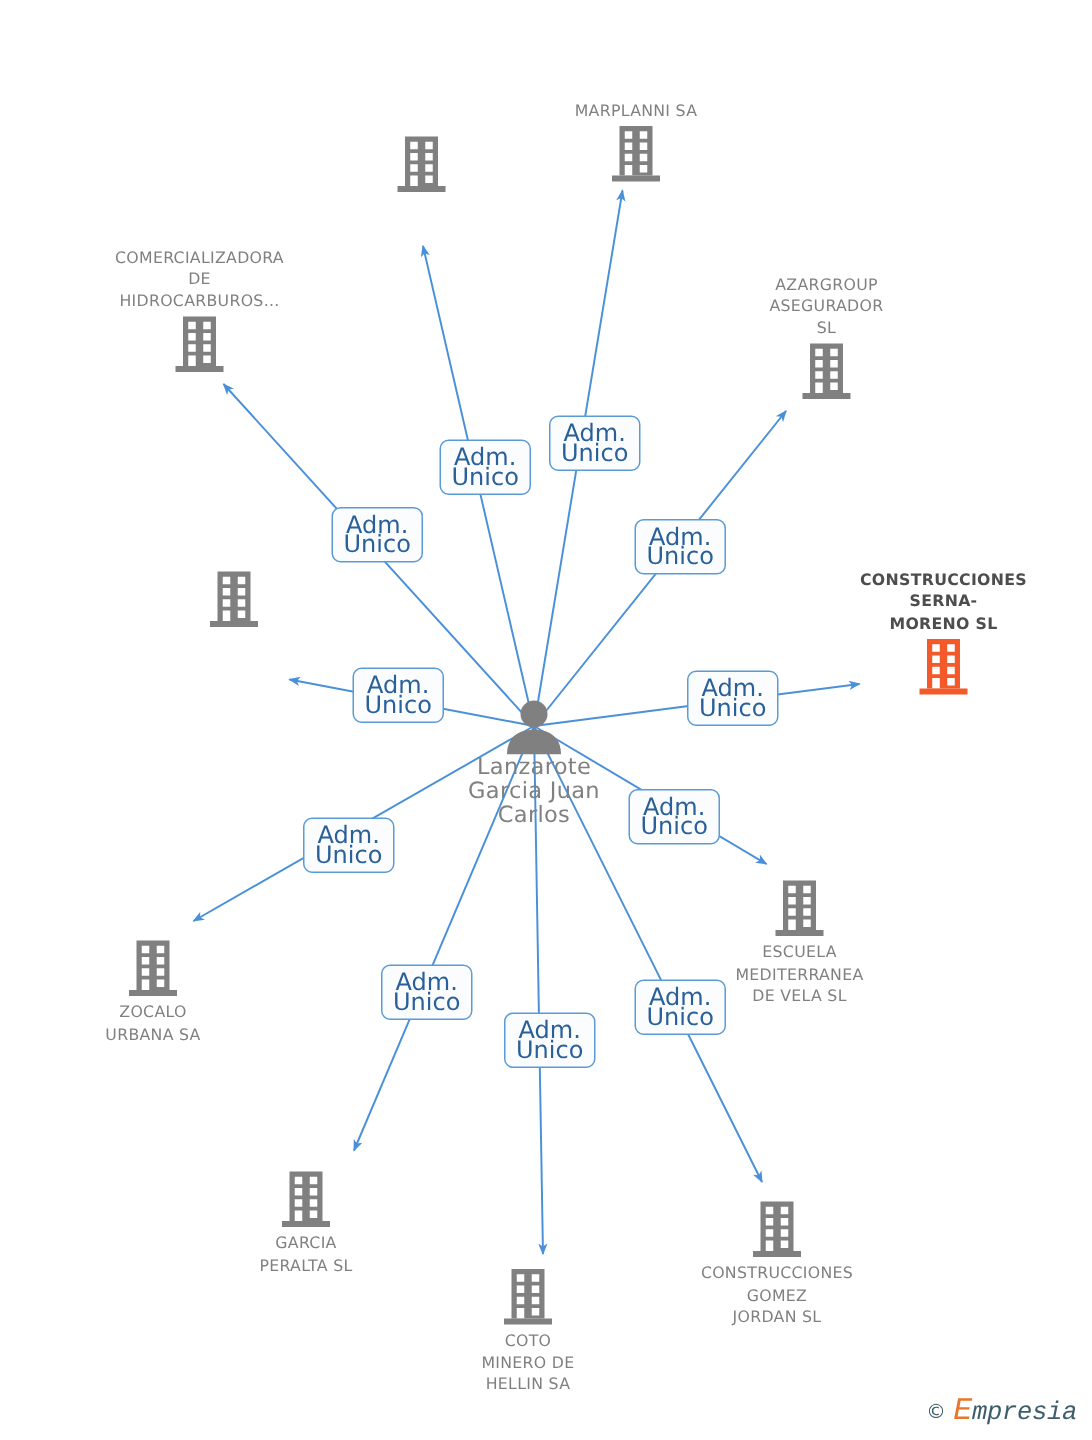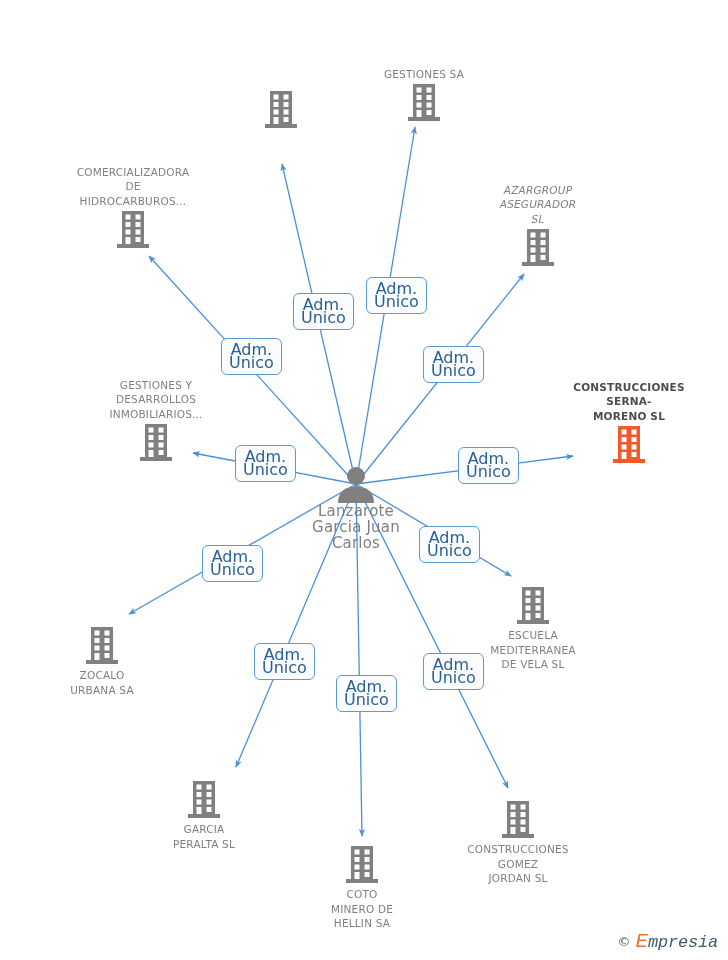--- a/index.html
+++ b/index.html
@@ -158,35 +158,35 @@
           <rect x="9.5" y="12" width="5" height="5" fill="#ffffff"></rect>
           <rect x="19.5" y="12" width="5" height="5" fill="#ffffff"></rect>
           <rect x="9.5" y="19.5" width="5" height="5" fill="#ffffff"></rect>
           <rect x="19.5" y="19.5" width="5" height="5" fill="#ffffff"></rect>
           <rect x="9.5" y="27" width="5" height="7" fill="#ffffff"></rect>
           <rect x="19.5" y="27" width="5" height="5" fill="#ffffff"></rect>
           <rect x="1" y="34" width="32" height="4" fill="#808080"></rect>
         </svg>
       </div>
       <div class="node label-top" style="left: 424px; top: 66.5px;">
-        <div class="node-label">GESTIONES SA</div>
-        <svg class="node-icon" width="34" height="40" viewBox="0 0 34 40" xmlns="http://www.w3.org/2000/svg">
-          <rect x="6" y="1" width="22" height="33" fill="#808080"></rect>
-          <rect x="9.5" y="4.5" width="5" height="5" fill="#ffffff"></rect>
-          <rect x="19.5" y="4.5" width="5" height="5" fill="#ffffff"></rect>
-          <rect x="9.5" y="12" width="5" height="5" fill="#ffffff"></rect>
-          <rect x="19.5" y="12" width="5" height="5" fill="#ffffff"></rect>
-          <rect x="9.5" y="19.5" width="5" height="5" fill="#ffffff"></rect>
-          <rect x="19.5" y="19.5" width="5" height="5" fill="#ffffff"></rect>
-          <rect x="9.5" y="27" width="5" height="7" fill="#ffffff"></rect>
-          <rect x="19.5" y="27" width="5" height="5" fill="#ffffff"></rect>
-          <rect x="1" y="34" width="32" height="4" fill="#808080"></rect>
-        </svg>
-      </div>
-      <div class="node label-top" style="left: 538px; top: 182.5px; font-style: italic;">
+        <div class="node-label">MARPLANNI SA</div>
+        <svg class="node-icon" width="34" height="40" viewBox="0 0 34 40" xmlns="http://www.w3.org/2000/svg">
+          <rect x="6" y="1" width="22" height="33" fill="#808080"></rect>
+          <rect x="9.5" y="4.5" width="5" height="5" fill="#ffffff"></rect>
+          <rect x="19.5" y="4.5" width="5" height="5" fill="#ffffff"></rect>
+          <rect x="9.5" y="12" width="5" height="5" fill="#ffffff"></rect>
+          <rect x="19.5" y="12" width="5" height="5" fill="#ffffff"></rect>
+          <rect x="9.5" y="19.5" width="5" height="5" fill="#ffffff"></rect>
+          <rect x="19.5" y="19.5" width="5" height="5" fill="#ffffff"></rect>
+          <rect x="9.5" y="27" width="5" height="7" fill="#ffffff"></rect>
+          <rect x="19.5" y="27" width="5" height="5" fill="#ffffff"></rect>
+          <rect x="1" y="34" width="32" height="4" fill="#808080"></rect>
+        </svg>
+      </div>
+      <div class="node label-top" style="left: 551px; top: 182.5px;">
         <div class="node-label">AZARGROUP
 ASEGURADOR
 SL</div>
         <svg class="node-icon" width="34" height="40" viewBox="0 0 34 40" xmlns="http://www.w3.org/2000/svg">
           <rect x="6" y="1" width="22" height="33" fill="#808080"></rect>
           <rect x="9.5" y="4.5" width="5" height="5" fill="#ffffff"></rect>
           <rect x="19.5" y="4.5" width="5" height="5" fill="#ffffff"></rect>
           <rect x="9.5" y="12" width="5" height="5" fill="#ffffff"></rect>
           <rect x="19.5" y="12" width="5" height="5" fill="#ffffff"></rect>
           <rect x="9.5" y="19.5" width="5" height="5" fill="#ffffff"></rect>
@@ -207,23 +207,20 @@
           <rect x="9.5" y="12" width="5" height="5" fill="#ffffff"></rect>
           <rect x="19.5" y="12" width="5" height="5" fill="#ffffff"></rect>
           <rect x="9.5" y="19.5" width="5" height="5" fill="#ffffff"></rect>
           <rect x="19.5" y="19.5" width="5" height="5" fill="#ffffff"></rect>
           <rect x="9.5" y="27" width="5" height="7" fill="#ffffff"></rect>
           <rect x="19.5" y="27" width="5" height="5" fill="#ffffff"></rect>
           <rect x="1" y="34" width="32" height="4" fill="#f4592a"></rect>
         </svg>
       </div>
       <div class="node label-top" style="left: 156px; top: 377.5px;">
-        <div class="node-label">GESTIONES Y
-DESARROLLOS
-INMOBILIARIOS...</div>
         <svg class="node-icon" width="34" height="40" viewBox="0 0 34 40" xmlns="http://www.w3.org/2000/svg">
           <rect x="6" y="1" width="22" height="33" fill="#808080"></rect>
           <rect x="9.5" y="4.5" width="5" height="5" fill="#ffffff"></rect>
           <rect x="19.5" y="4.5" width="5" height="5" fill="#ffffff"></rect>
           <rect x="9.5" y="12" width="5" height="5" fill="#ffffff"></rect>
           <rect x="19.5" y="12" width="5" height="5" fill="#ffffff"></rect>
           <rect x="9.5" y="19.5" width="5" height="5" fill="#ffffff"></rect>
           <rect x="19.5" y="19.5" width="5" height="5" fill="#ffffff"></rect>
           <rect x="9.5" y="27" width="5" height="7" fill="#ffffff"></rect>
           <rect x="19.5" y="27" width="5" height="5" fill="#ffffff"></rect>
@@ -255,21 +252,21 @@
           <rect x="19.5" y="12" width="5" height="5" fill="#ffffff"></rect>
           <rect x="9.5" y="19.5" width="5" height="5" fill="#ffffff"></rect>
           <rect x="19.5" y="19.5" width="5" height="5" fill="#ffffff"></rect>
           <rect x="9.5" y="27" width="5" height="7" fill="#ffffff"></rect>
           <rect x="19.5" y="27" width="5" height="5" fill="#ffffff"></rect>
           <rect x="1" y="34" width="32" height="4" fill="#808080"></rect>
         </svg>
         <div class="node-label">GARCIA
 PERALTA SL</div>
       </div>
-      <div class="node label-bottom" style="left: 362px; top: 845px;">
+      <div class="node label-bottom" style="left: 352px; top: 845px;">
         <svg class="node-icon" width="34" height="40" viewBox="0 0 34 40" xmlns="http://www.w3.org/2000/svg">
           <rect x="6" y="1" width="22" height="33" fill="#808080"></rect>
           <rect x="9.5" y="4.5" width="5" height="5" fill="#ffffff"></rect>
           <rect x="19.5" y="4.5" width="5" height="5" fill="#ffffff"></rect>
           <rect x="9.5" y="12" width="5" height="5" fill="#ffffff"></rect>
           <rect x="19.5" y="12" width="5" height="5" fill="#ffffff"></rect>
           <rect x="9.5" y="19.5" width="5" height="5" fill="#ffffff"></rect>
           <rect x="19.5" y="19.5" width="5" height="5" fill="#ffffff"></rect>
           <rect x="9.5" y="27" width="5" height="7" fill="#ffffff"></rect>
           <rect x="19.5" y="27" width="5" height="5" fill="#ffffff"></rect>

